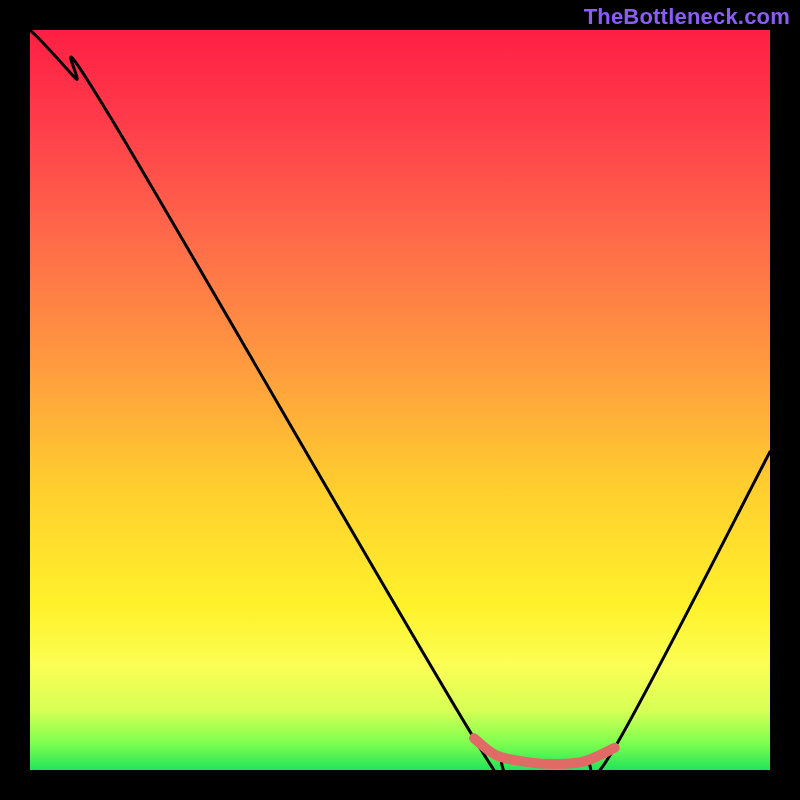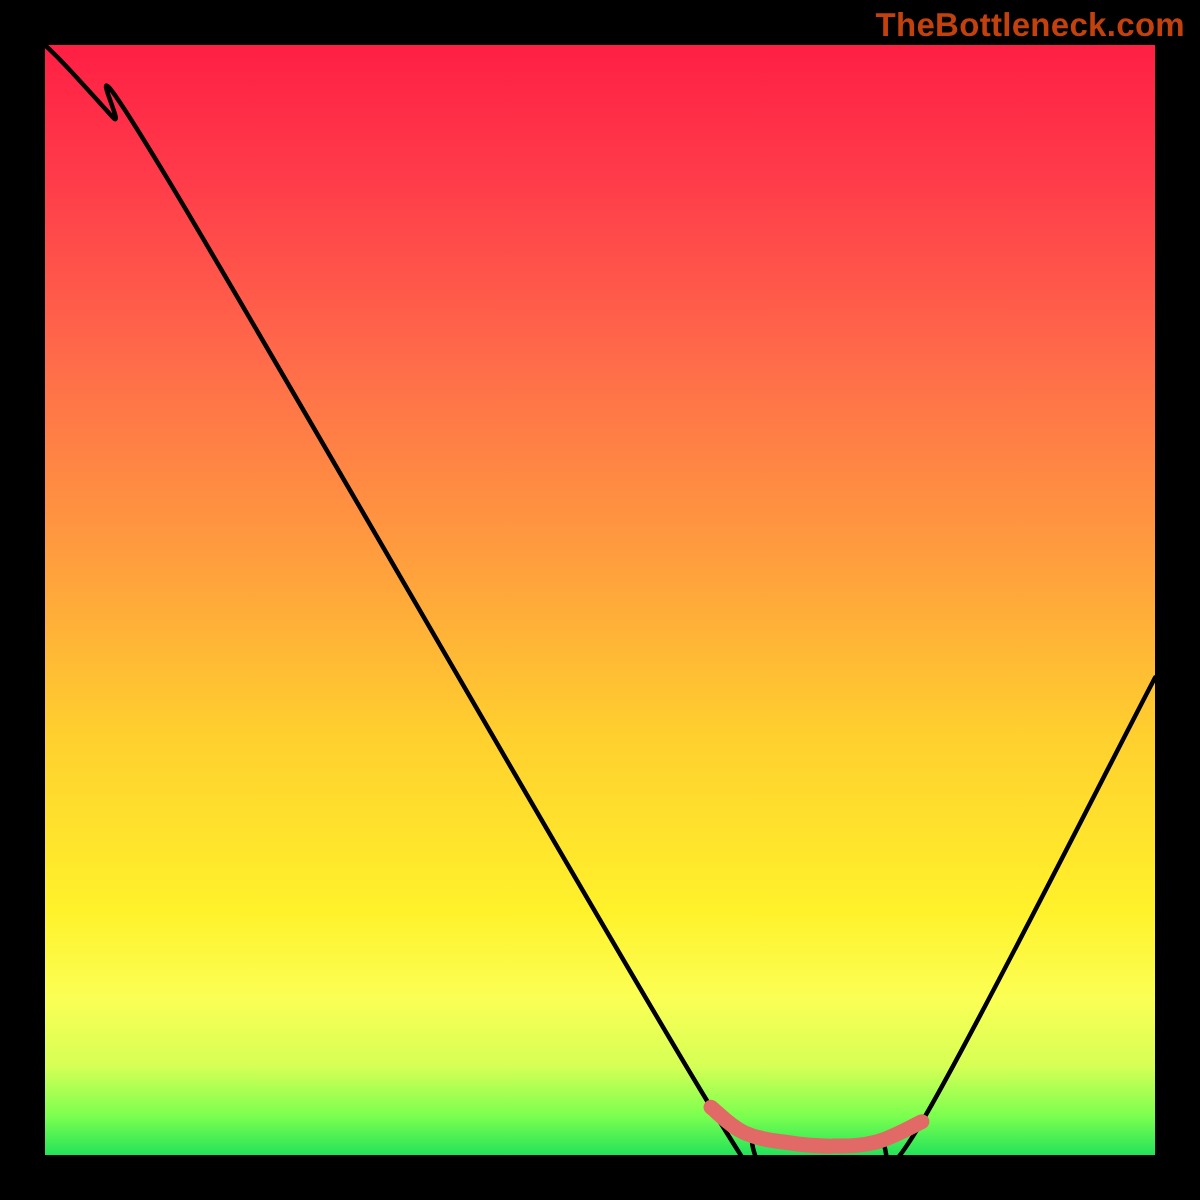--- a/index.html
+++ b/index.html
@@ -14,21 +14,21 @@
   .frame {
     position: relative;
     width: 800px;
     height: 800px;
     background: #000;
   }
   .watermark {
     position: absolute;
     top: 4px;
     right: 10px;
-    color: #c2410c;
+    color: #8b5cf6;
     font-size: 22px;
     font-weight: 600;
     letter-spacing: 0.2px;
     z-index: 10;
     user-select: none;
   }
   .plot-area {
     position: absolute;
     left: 30px;
     top: 30px;

